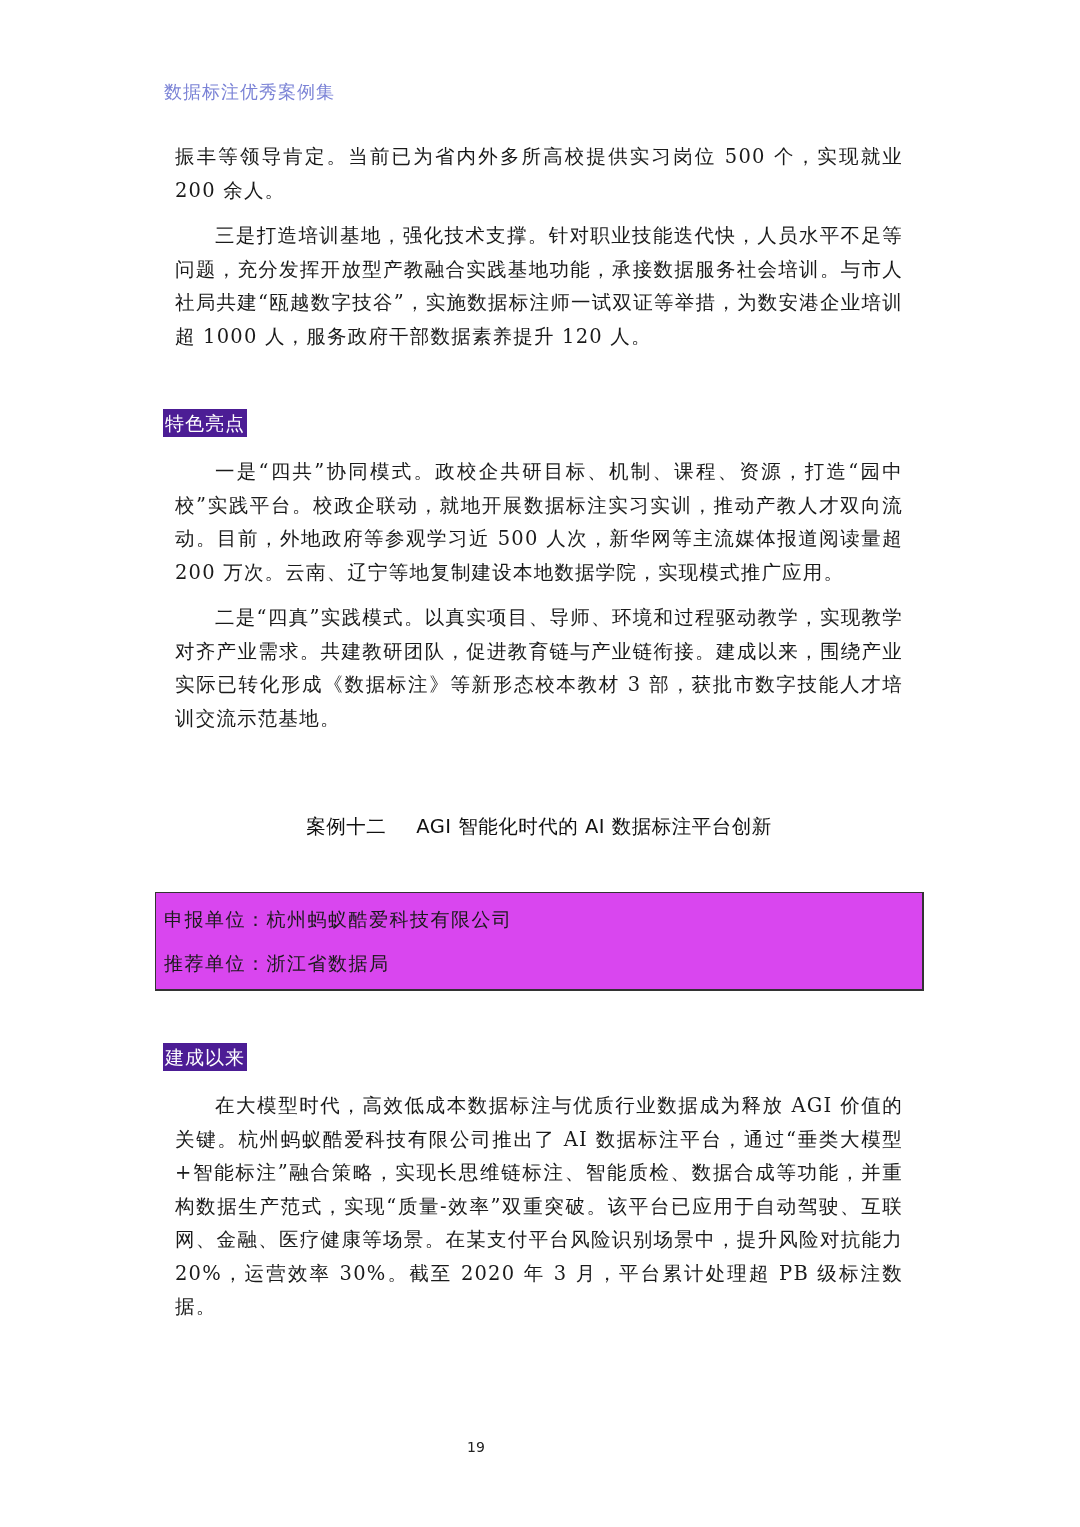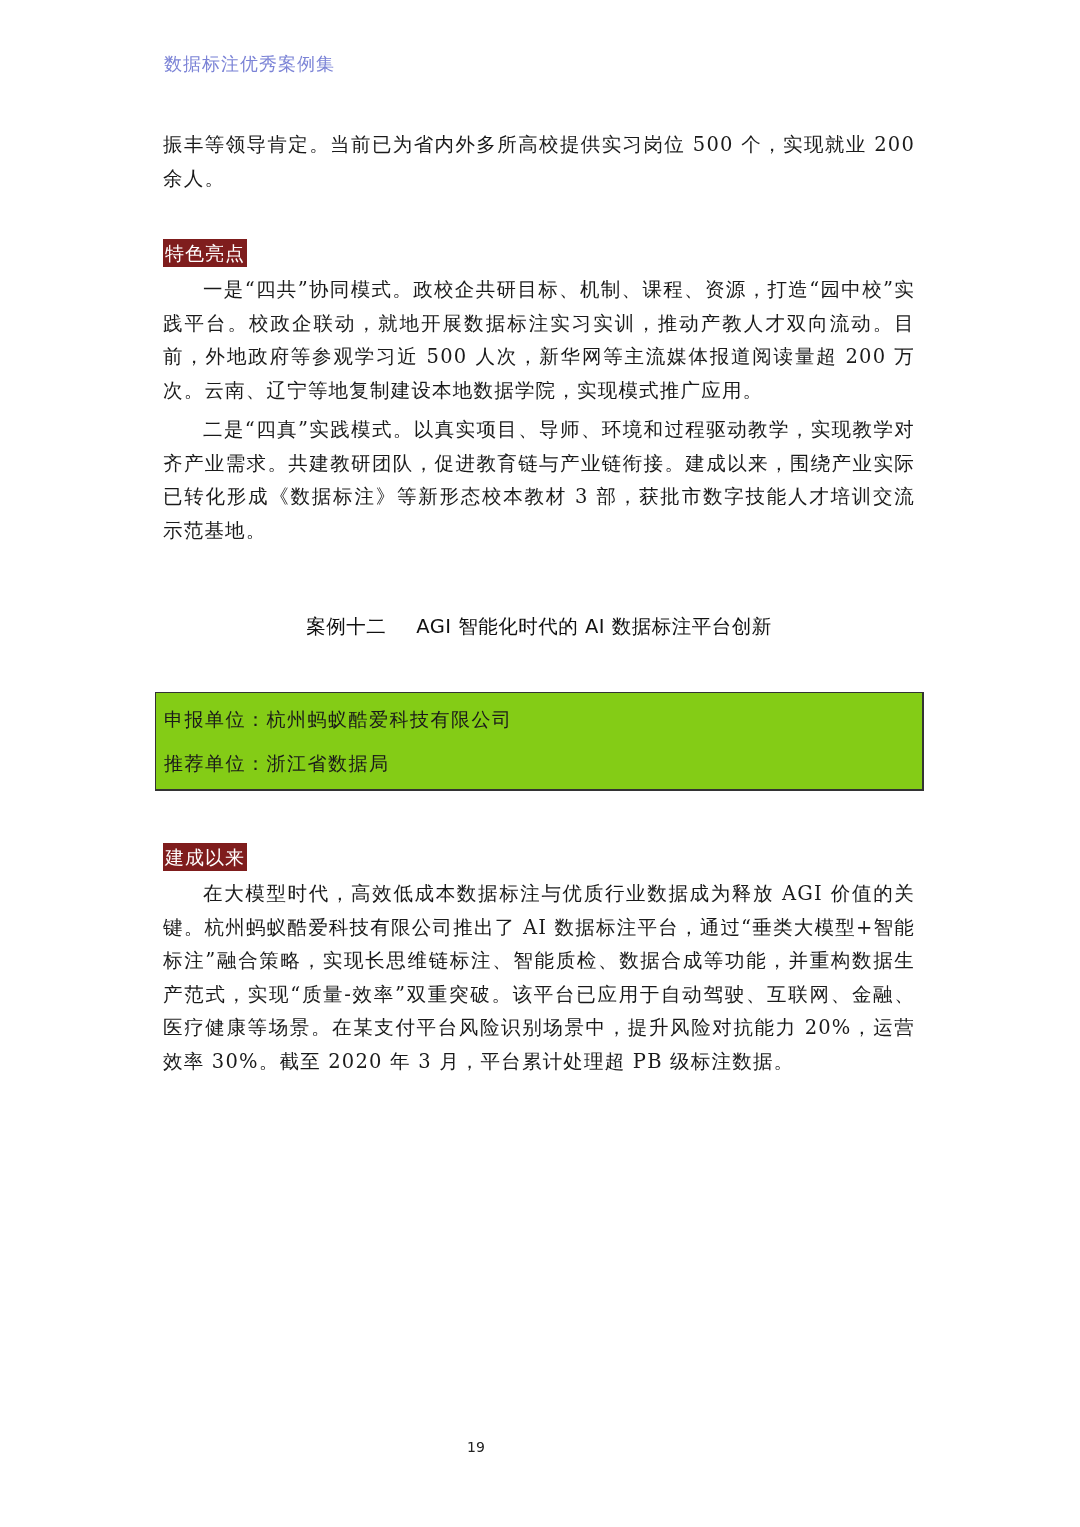--- a/index.html
+++ b/index.html
@@ -11,66 +11,66 @@
       width: 1080px;
       height: 1527px;
       position: relative;
       overflow: hidden;
       font-family: "DejaVu Serif", "Liberation Serif", serif;
       color: #1a1a1a;
     }
     .running-header {
       position: absolute;
       left: 164px;
-      top: 52px;
+      top: 80px;
       font-family: "DejaVu Sans", "Liberation Sans", sans-serif;
       font-size: 18px;
       color: #7b83d6;
       letter-spacing: 1px;
     }
     .content {
       position: absolute;
       left: 163px;
       top: 128px;
       width: 752px;
     }
     .para {
-      margin: 0;
+      margin: 12px;
       font-size: 19.5px;
       line-height: 33.5px;
       text-align: justify;
       letter-spacing: 1.2px;
     }
     .para.indent {
       text-indent: 40px;
     }
     .para + .para {
       margin-top: 6px;
     }
     .section-tag {
       display: inline-block;
-      background: #7f1d1d;
+      background: #4c1d95;
       color: #ffffff;
       font-family: "DejaVu Sans", "Liberation Sans", sans-serif;
       font-size: 19px;
       line-height: 28px;
       padding: 0 2px;
       letter-spacing: 1px;
     }
     .case-title {
       text-align: center;
       font-family: "DejaVu Sans", "Liberation Sans", sans-serif;
       font-weight: normal;
       font-size: 19.5px;
       color: #111;
       letter-spacing: 0.5px;
     }
     .case-title .sep { display: inline-block; width: 30px; }
     .info-box {
-      background: #84cc16;
+      background: #d946ef;
       border: 1.5px solid #333;
       border-right-width: 2.5px;
       border-bottom-width: 2.5px;
       padding: 4px 8px;
       box-sizing: border-box;
     }
     .info-row {
       font-size: 19px;
       line-height: 44px;
       letter-spacing: 1.5px;
@@ -87,20 +87,21 @@
     }
   </style>
 </head>
 <body>
 
 <div class="running-header">数据标注优秀案例集</div>
 
 <div class="content">
 
   <p class="para">振丰等领导肯定。当前已为省内外多所高校提供实习岗位 500 个，实现就业 200 余人。</p>
+  <p class="para indent">三是打造培训基地，强化技术支撑。针对职业技能迭代快，人员水平不足等问题，充分发挥开放型产教融合实践基地功能，承接数据服务社会培训。与市人社局共建“瓯越数字技谷”，实施数据标注师一试双证等举措，为数安港企业培训超 1000 人，服务政府干部数据素养提升 120 人。</p>
 
   <div style="height:44px"></div>
 
   <div>
     <span class="section-tag">特色亮点</span>
     <div style="height:6px"></div>
     <p class="para indent">一是“四共”协同模式。政校企共研目标、机制、课程、资源，打造“园中校”实践平台。校政企联动，就地开展数据标注实习实训，推动产教人才双向流动。目前，外地政府等参观学习近 500 人次，新华网等主流媒体报道阅读量超 200 万次。云南、辽宁等地复制建设本地数据学院，实现模式推广应用。</p>
     <p class="para indent">二是“四真”实践模式。以真实项目、导师、环境和过程驱动教学，实现教学对齐产业需求。共建教研团队，促进教育链与产业链衔接。建成以来，围绕产业实际已转化形成《数据标注》等新形态校本教材 3 部，获批市数字技能人才培训交流示范基地。</p>
   </div>
 

